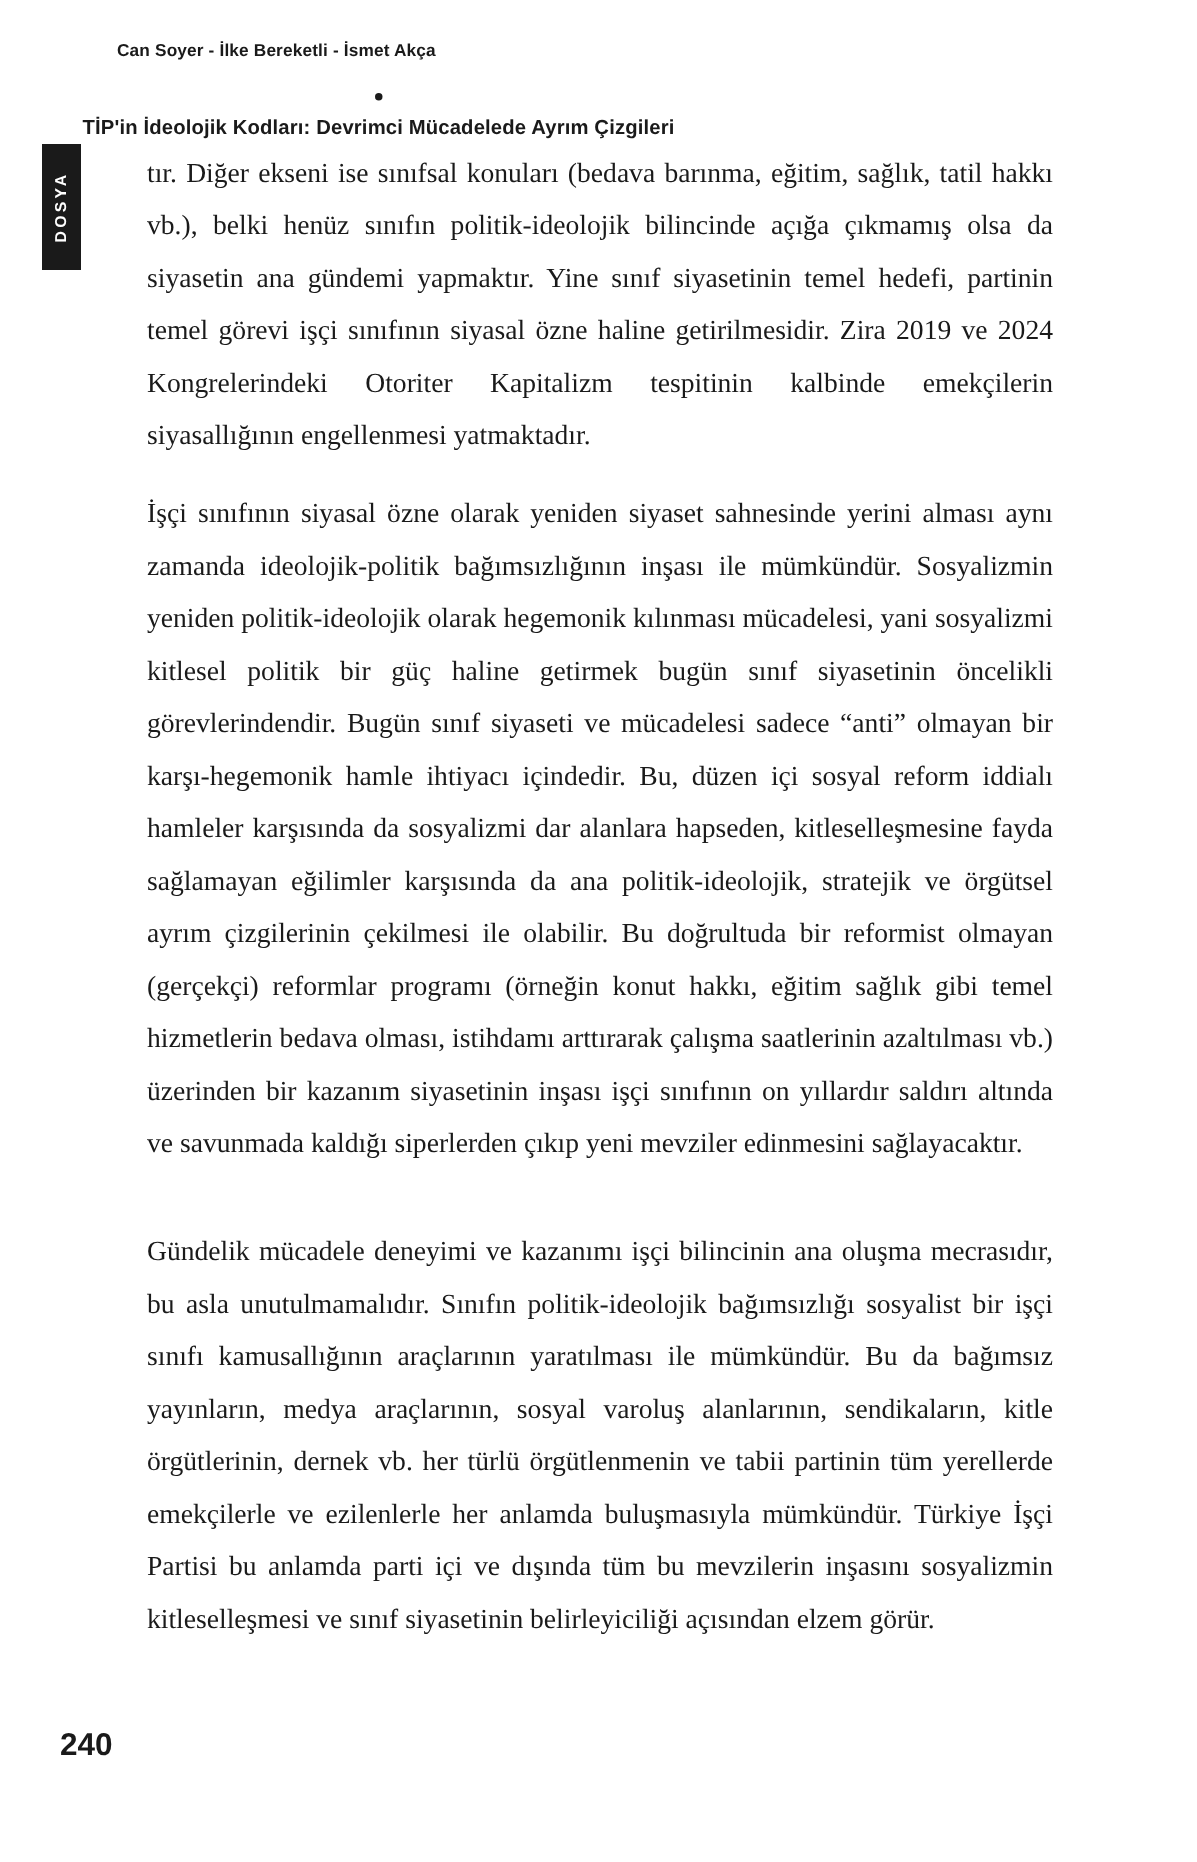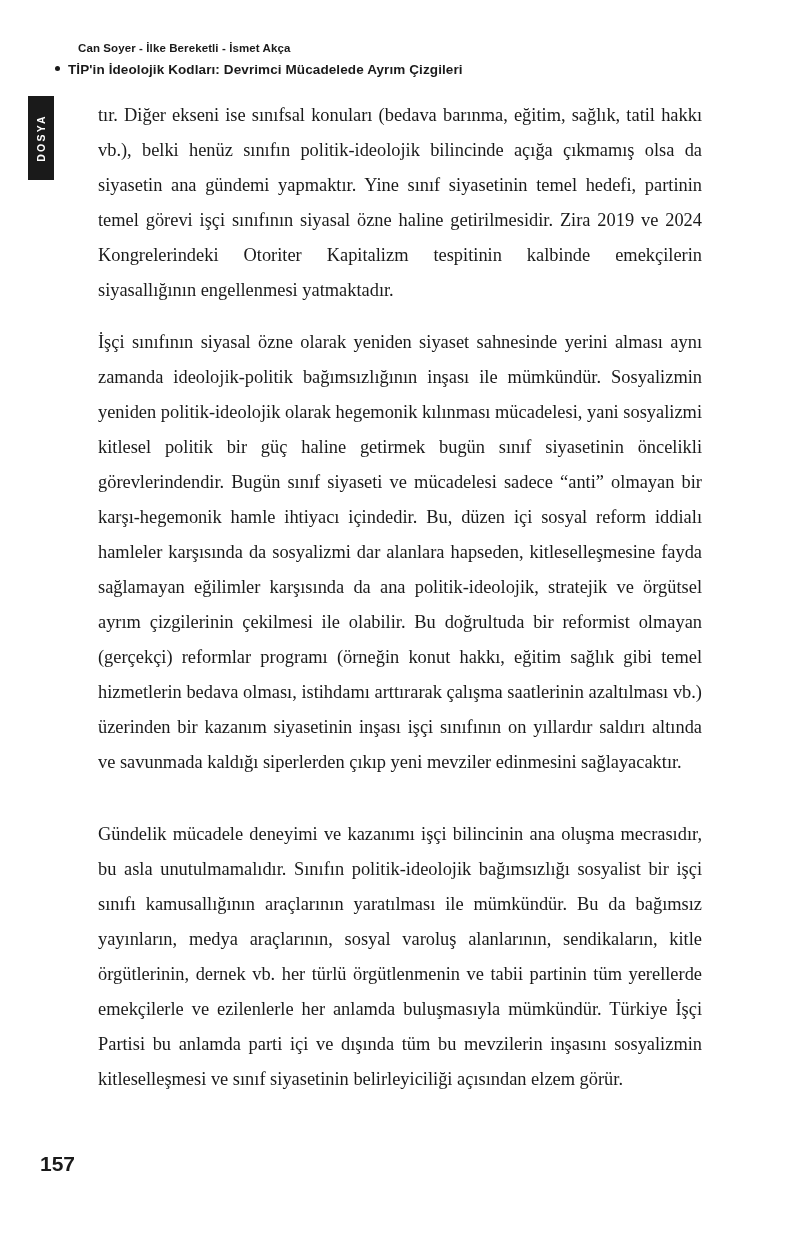--- a/index.html
+++ b/index.html
@@ -37,34 +37,35 @@
     font-weight: bold;
     font-size: 10.5px;
     letter-spacing: 2.2px;
     color: #ffffff;
   }
 
   
   .header-authors {
     position: absolute;
     left: 78px;
-    top: 42px;
+    top: 28px;
     font-family: "Liberation Sans", sans-serif;
     font-weight: bold;
     font-size: 11.5px;
     letter-spacing: 0.1px;
     color: #1a1a1a;
   }
   .header-title-row {
     position: absolute;
     left: 55px;
     top: 62px;
     display: flex;
     align-items: center;
     gap: 8px;
+    flex-direction: column;
   }
   .header-bullet {
     width: 5px;
     height: 5px;
     border-radius: 50%;
     background: #1a1a1a;
     display: inline-block;
     margin-bottom: 2px;
   }
   .header-title {
@@ -122,15 +123,15 @@
     <span class="header-bullet"></span>
     <span class="header-title">TİP'in İdeolojik Kodları: Devrimci Mücadelede Ayrım Çizgileri</span>
   </div>
 
   <div class="body-col">
     <p>tır. Diğer ekseni ise sınıfsal konuları (bedava barınma, eğitim, sağlık, tatil hakkı vb.), belki henüz sınıfın politik-ideolojik bilincinde açığa çıkmamış olsa da siyasetin ana gündemi yapmaktır.  Yine sınıf siyasetinin temel hedefi,  partinin temel görevi işçi sınıfının siyasal özne haline getirilmesidir. Zira 2019 ve 2024 Kongrelerindeki Otoriter Kapitalizm tespitinin kalbinde emekçilerin siyasallığının engellenmesi yatmaktadır.</p>
     <p>İşçi sınıfının siyasal özne olarak yeniden siyaset sahnesinde yerini alması aynı zamanda ideolojik-politik bağımsızlığının inşası ile mümkündür. Sosyalizmin yeniden politik-ideolojik olarak hegemonik kılınması mücadelesi, yani sosyalizmi kitlesel politik bir güç haline getirmek bugün sınıf siyasetinin öncelikli görevlerindendir. Bugün sınıf siyaseti ve mücadelesi sadece “anti” olmayan bir karşı-hegemonik hamle ihtiyacı içindedir. Bu, düzen içi sosyal reform iddialı hamleler karşısında da sosyalizmi dar alanlara hapseden, kitleselleşmesine fayda sağlamayan eğilimler karşısında da ana politik-ideolojik, stratejik ve örgütsel ayrım çizgilerinin çekilmesi ile olabilir. Bu doğrultuda bir reformist olmayan (gerçekçi) reformlar programı (örneğin konut hakkı, eğitim sağlık gibi temel hizmetlerin bedava olması, istihdamı arttırarak çalışma saatlerinin azaltılması vb.) üzerinden bir kazanım siyasetinin inşası işçi sınıfının on yıllardır saldırı altında ve savunmada kaldığı siperlerden çıkıp yeni mevziler edinmesini sağlayacaktır.</p>
     <p>Gündelik mücadele deneyimi ve kazanımı işçi bilincinin ana oluşma mecrasıdır, bu asla unutulmamalıdır. Sınıfın politik-ideolojik bağımsızlığı sosyalist bir işçi sınıfı kamusallığının araçlarının yaratılması ile mümkündür. Bu da bağımsız yayınların, medya araçlarının, sosyal varoluş alanlarının, sendikaların, kitle örgütlerinin, dernek vb. her türlü örgütlenmenin ve tabii partinin tüm yerellerde emekçilerle ve ezilenlerle her anlamda buluşmasıyla mümkündür. Türkiye İşçi Partisi bu anlamda parti içi ve dışında tüm bu mevzilerin inşasını sosyalizmin kitleselleşmesi ve sınıf siyasetinin belirleyiciliği açısından elzem görür.</p>
   </div>
 
-  <div class="folio">157</div>
+  <div class="folio">240</div>
 
 </div>
 
 </body></html>

